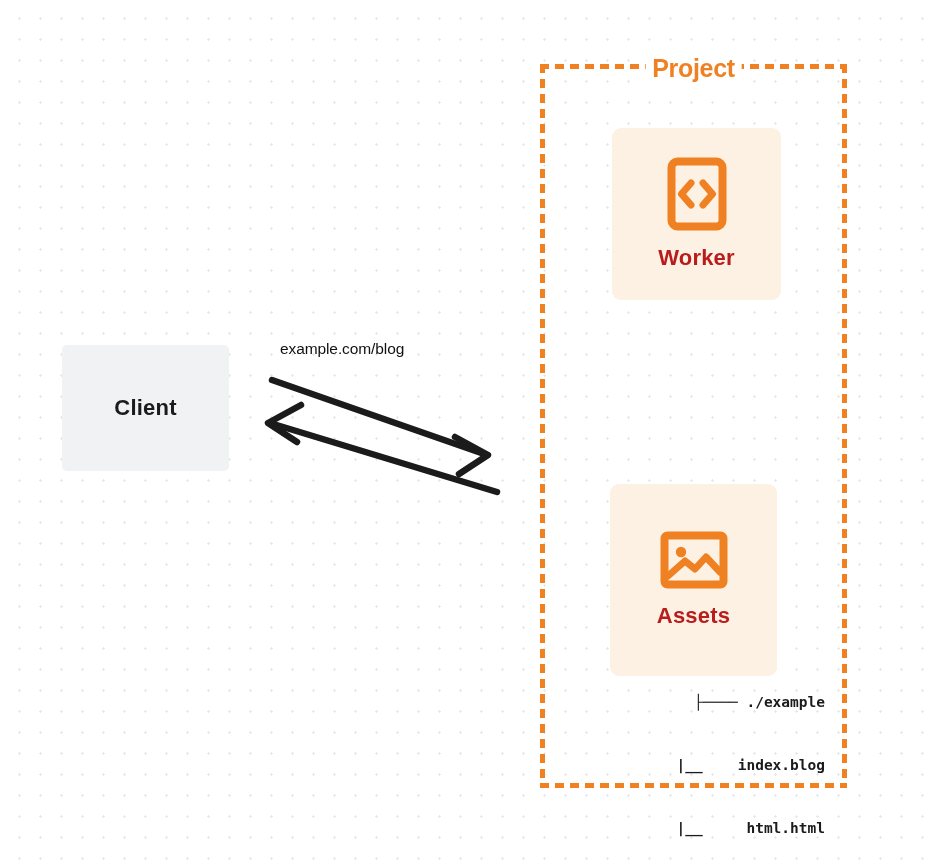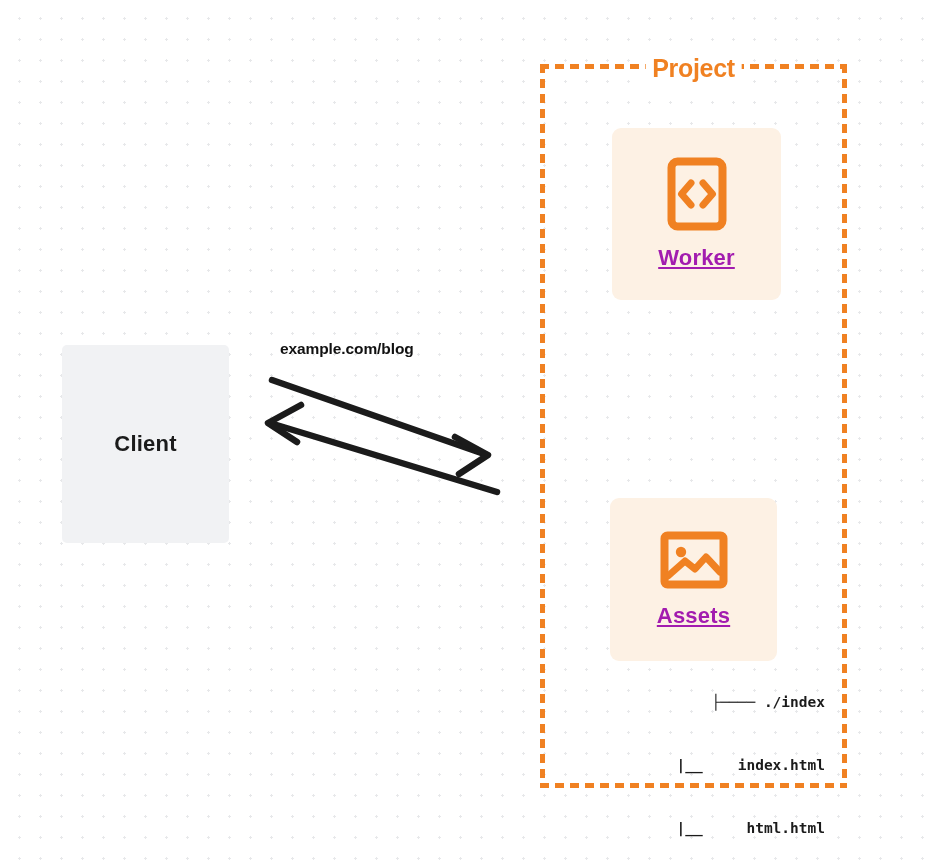--- a/index.html
+++ b/index.html
@@ -18,21 +18,21 @@
     font-family: "Liberation Sans", sans-serif;
     -webkit-font-smoothing: antialiased;
   }
 
   
   #client-node {
     position: absolute;
     left: 62px;
     top: 345px;
     width: 167px;
-    height: 198px;
+    height: 126px;
     background: #f1f2f4;
     border-radius: 5px;
     display: flex;
     align-items: center;
     justify-content: center;
   }
   #client-node .node-label {
     font-size: 22px;
     font-weight: 700;
     color: #1b1b1b;
@@ -46,21 +46,21 @@
     top: 0;
     width: 938px;
     height: 860px;
     pointer-events: none;
   }
   #request-url-label {
     position: absolute;
     left: 280px;
     top: 340px;
     font-size: 15.5px;
-    font-weight: 700;
+    font-weight: 400;
     color: #111111;
     letter-spacing: -.1px;
     white-space: nowrap;
   }
 
   
   #project-container {
     position: absolute;
     left: 540px;
     top: 64px;
@@ -106,34 +106,33 @@
     justify-content: center;
   }
   #worker-card {
     left: 72px;
     top: 64px;
     width: 169px;
     height: 172px;
   }
   #assets-card {
     left: 70px;
-    top: 434px;
+    top: 420px;
     width: 167px;
-    height: 163px;
+    height: 192px;
   }
   .resource-card .card-icon {
     line-height: 0;
     margin-bottom: 14px;
   }
   .resource-card .card-label {
     font-size: 22px;
     font-weight: 700;
-    color: #a21caf;
+    color: #b91c1c;
     letter-spacing: .2px;
-    text-decoration: underline;
   }
 
   
   #assets-file-tree {
     position: absolute;
     left: 40px;
     top: 586px;
     width: 245px;
     font-family: "DejaVu Sans Mono", monospace;
     font-size: 14.5px;
@@ -187,18 +186,18 @@
       <svg width="68" height="58" viewBox="0 0 68 58" aria-hidden="true">
         <rect x="4.5" y="4.5" width="59" height="49" rx="3" ry="3" fill="none" stroke="#f08122" stroke-width="8"></rect>
         <circle cx="21" cy="21" r="5.2" fill="#f08122"></circle>
         <path d="M8 45 L25 30 L35 38 L46 26 L60 41" fill="none" stroke="#f08122" stroke-width="7" stroke-linecap="round" stroke-linejoin="round"></path>
       </svg>
     </span>
     <span class="card-label">Assets</span>
   </div>
 
   <div id="assets-file-tree">
-    <span class="tree-row">├──── ./index</span>
-    <span class="tree-row">     |__    index.html</span>
+    <span class="tree-row">├──── ./example</span>
+    <span class="tree-row">     |__    index.blog</span>
     <span class="tree-row">     |__     html.html</span>
     
   </div>
 </div>
 
 </body></html>

